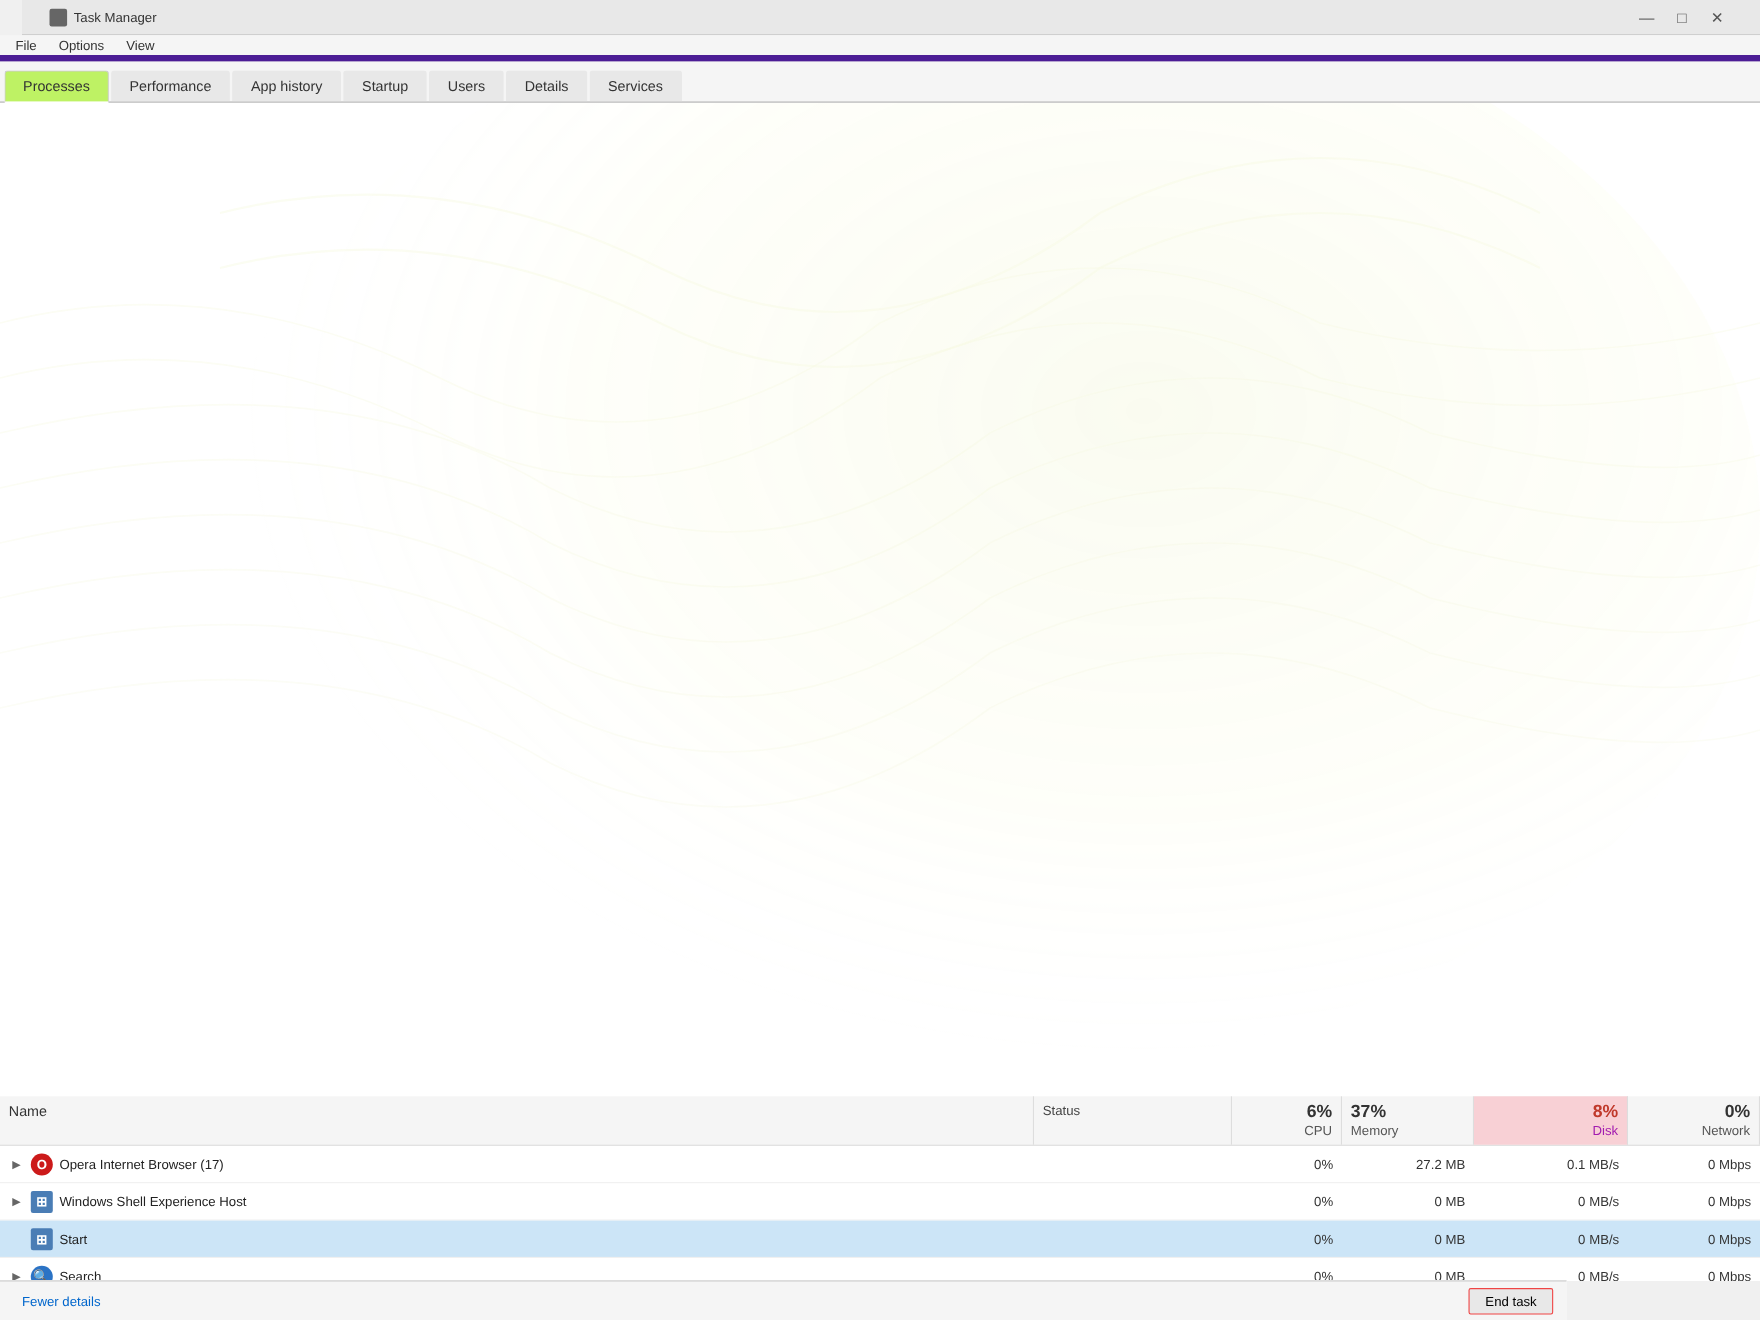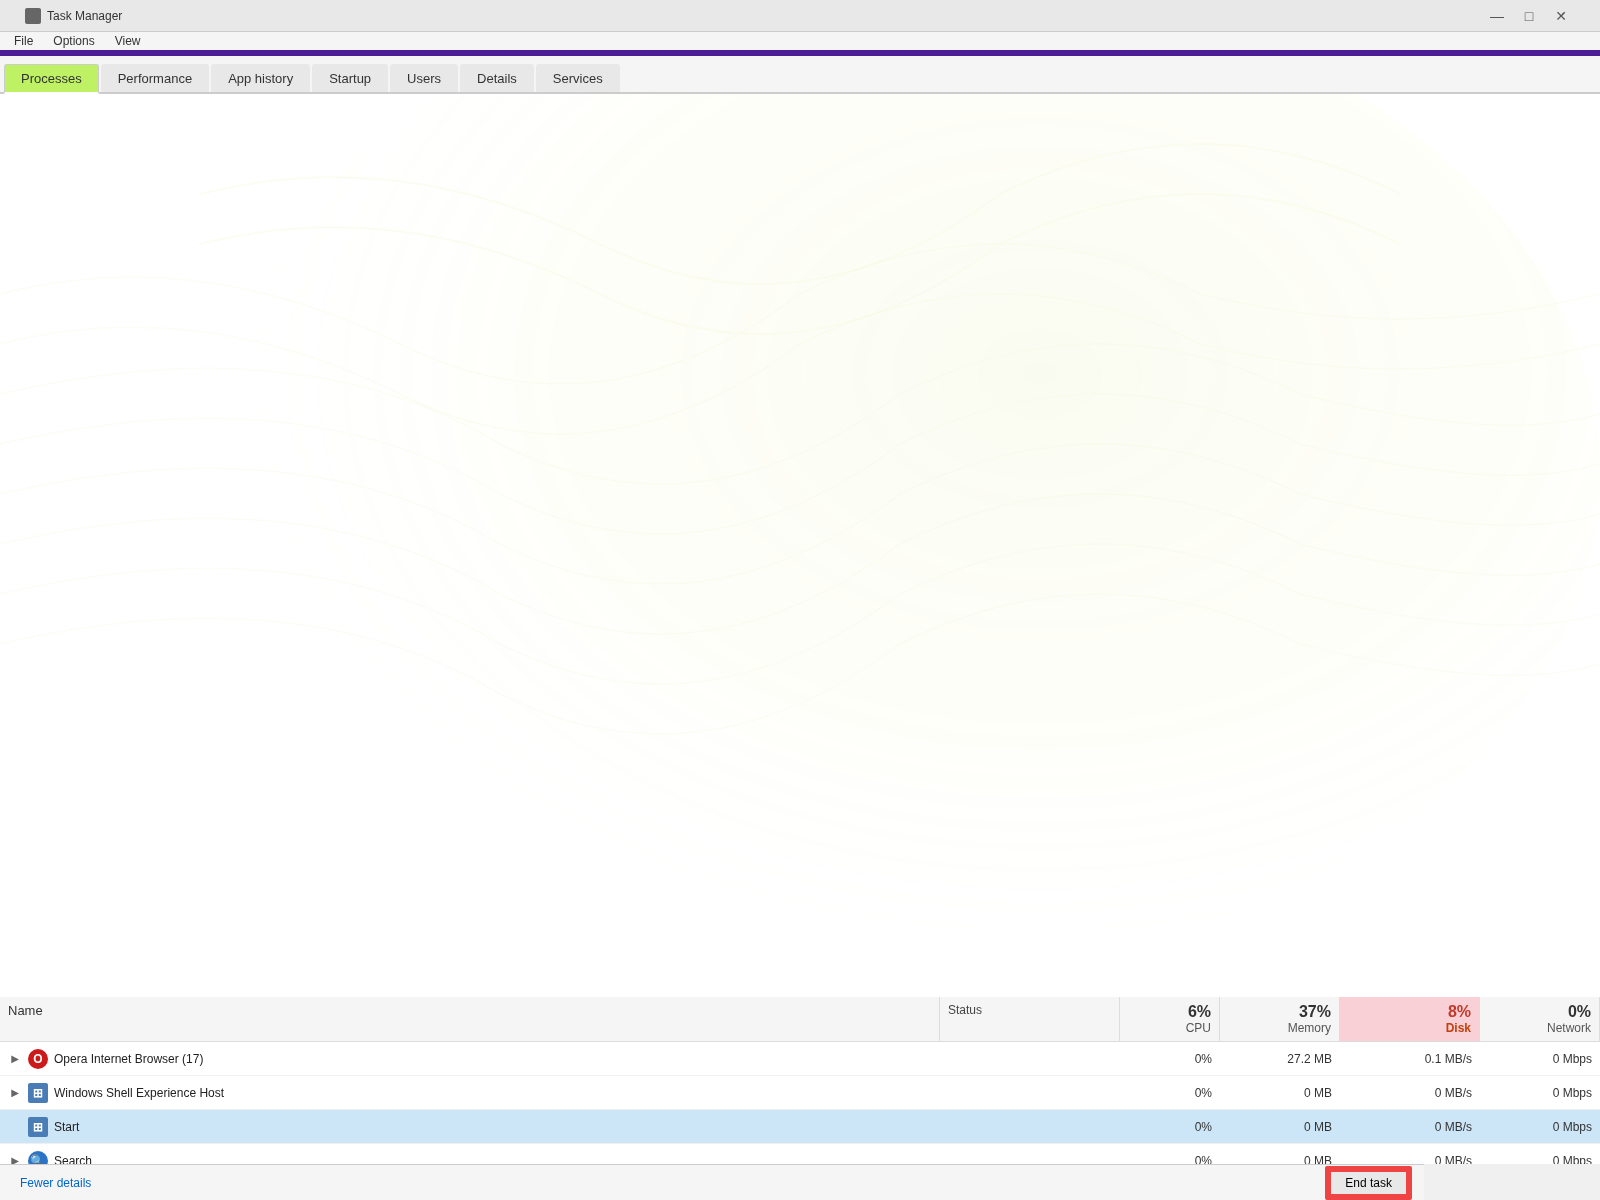--- a/index.html
+++ b/index.html
@@ -12,20 +12,21 @@
       overflow: hidden;
     }
     .title-bar {
       background: #e8e8e8;
       height: 32px;
       display: flex;
       align-items: center;
       justify-content: space-between;
       padding: 0 25px;
       border-bottom: 1px solid #ccc;
+      margin-left: 20px;
     }
     .title-bar-left {
       display: flex;
       align-items: center;
       gap: 6px;
       font-size: 12px;
       color: #333;
     }
     .title-bar-icon {
       width: 16px;
@@ -186,36 +187,36 @@
       font-size: 12px;
       color: #0066cc;
       cursor: pointer;
       text-decoration: none;
       background: none;
       border: none;
       padding: 4px 8px;
     }
     .end-task-btn {
       background: #e8e8e8;
-      border: 6px solid #ef4444;
+      border: 1px solid #ef4444;
       padding: 4px 14px;
       font-size: 12px;
       cursor: pointer;
       border-radius: 2px;
     }
     .wavy-bg {
       position: absolute;
       top: 0; left: 0; right: 0; bottom: 0;
       pointer-events: none;
       z-index: 0;
       opacity: 0.15;
     }
     .main-content > * { position: relative; z-index: 1; }
     .table-body { position: relative; z-index: 1; }
-    .col-header.disk-col .col-label { color: #c2410c; font-weight: 700; }
+    .col-header.disk-col .col-label { color: #a21caf; font-weight: 400; }
   </style>
 </head>
 <body>
 
 <div class="title-bar">
   <div class="title-bar-left">
     <div class="title-bar-icon"></div>
     <span>Task Manager</span>
   </div>
   <div class="title-bar-controls">
@@ -269,21 +270,21 @@
     <div class="col-header name-col">
       <span>Name</span>
     </div>
     <div class="col-header">
       <span>Status</span>
     </div>
     <div class="col-header" style="text-align:right;">
       <div class="col-pct">6%</div>
       <div class="col-label">CPU</div>
     </div>
-    <div class="col-header" style="text-align:right;">
+    <div class="col-header" style="text-align:left;">
       <div class="col-pct">37%</div>
       <div class="col-label">Memory</div>
     </div>
     <div class="col-header disk-col" style="text-align:right;">
       <div class="col-pct">8%</div>
       <div class="col-label">Disk</div>
     </div>
     <div class="col-header" style="text-align:right;">
       <div class="col-pct">0%</div>
       <div class="col-label">Network</div>

